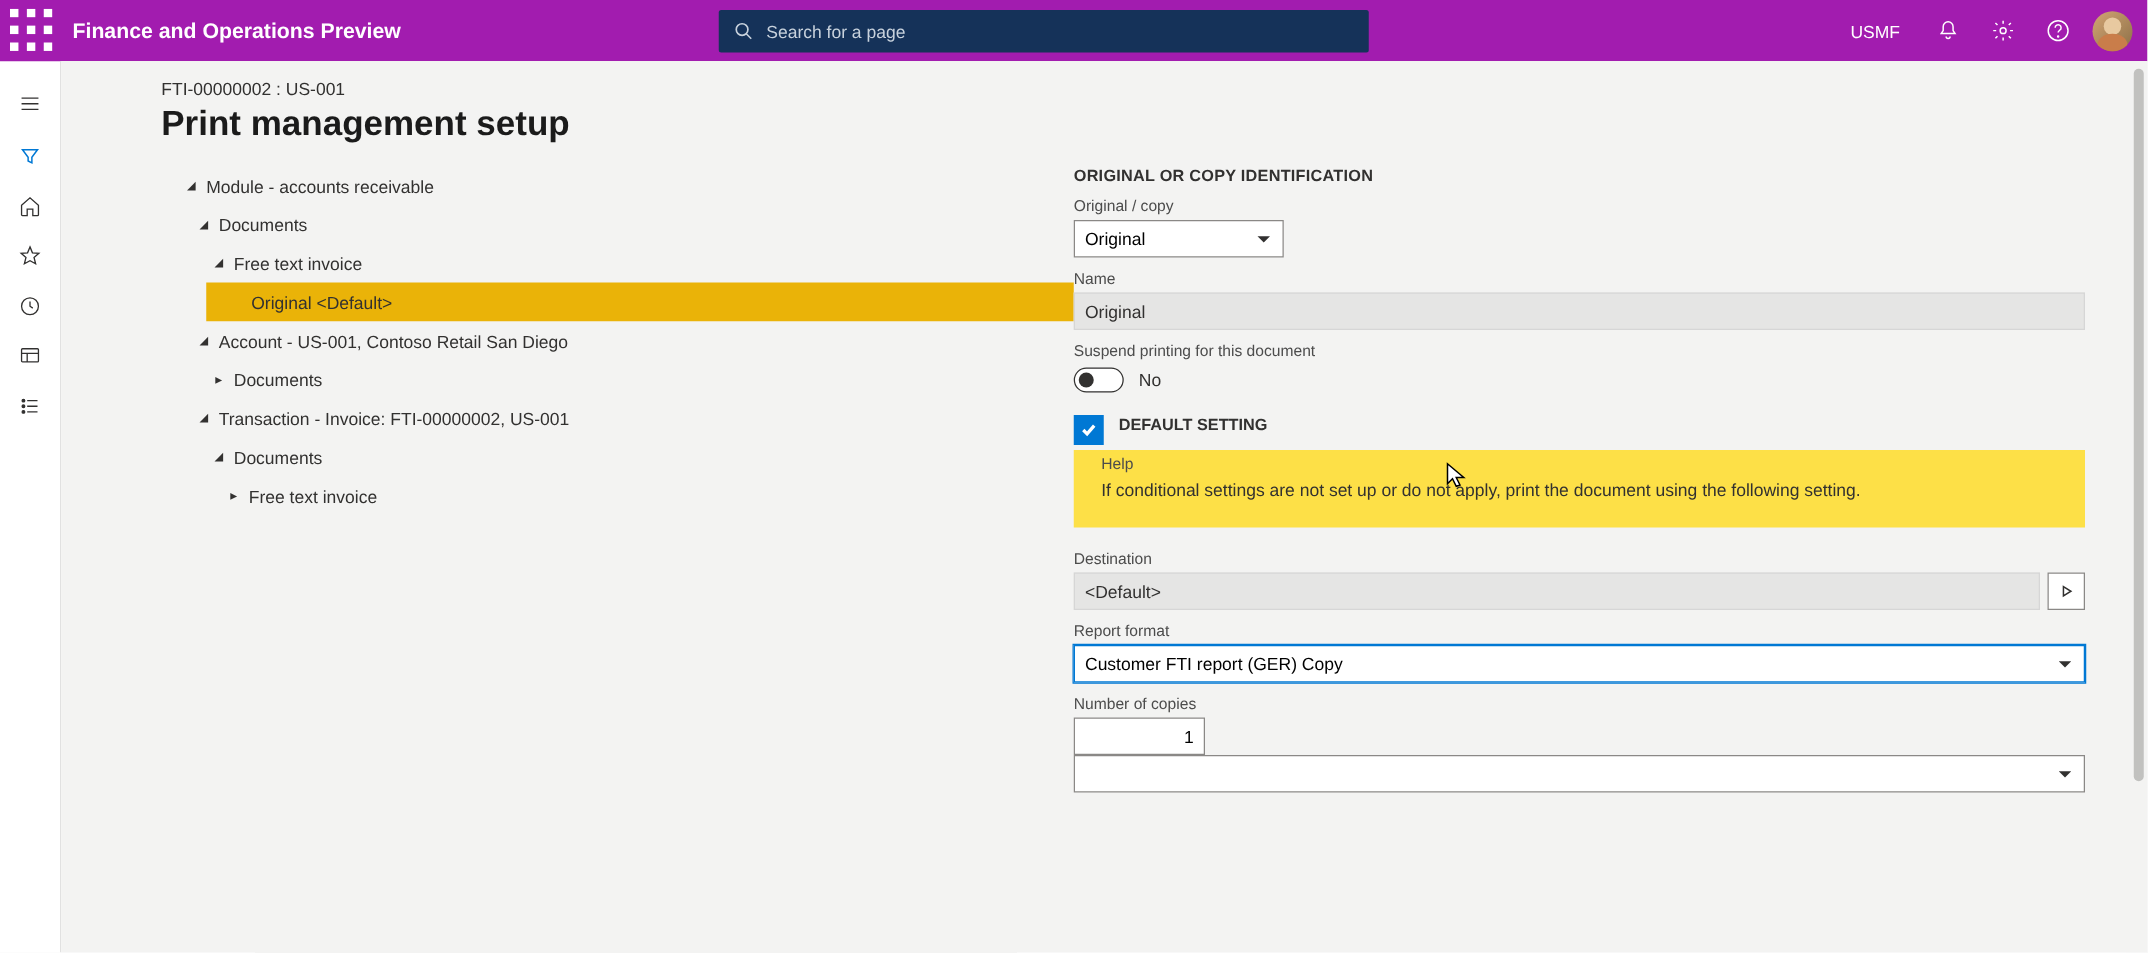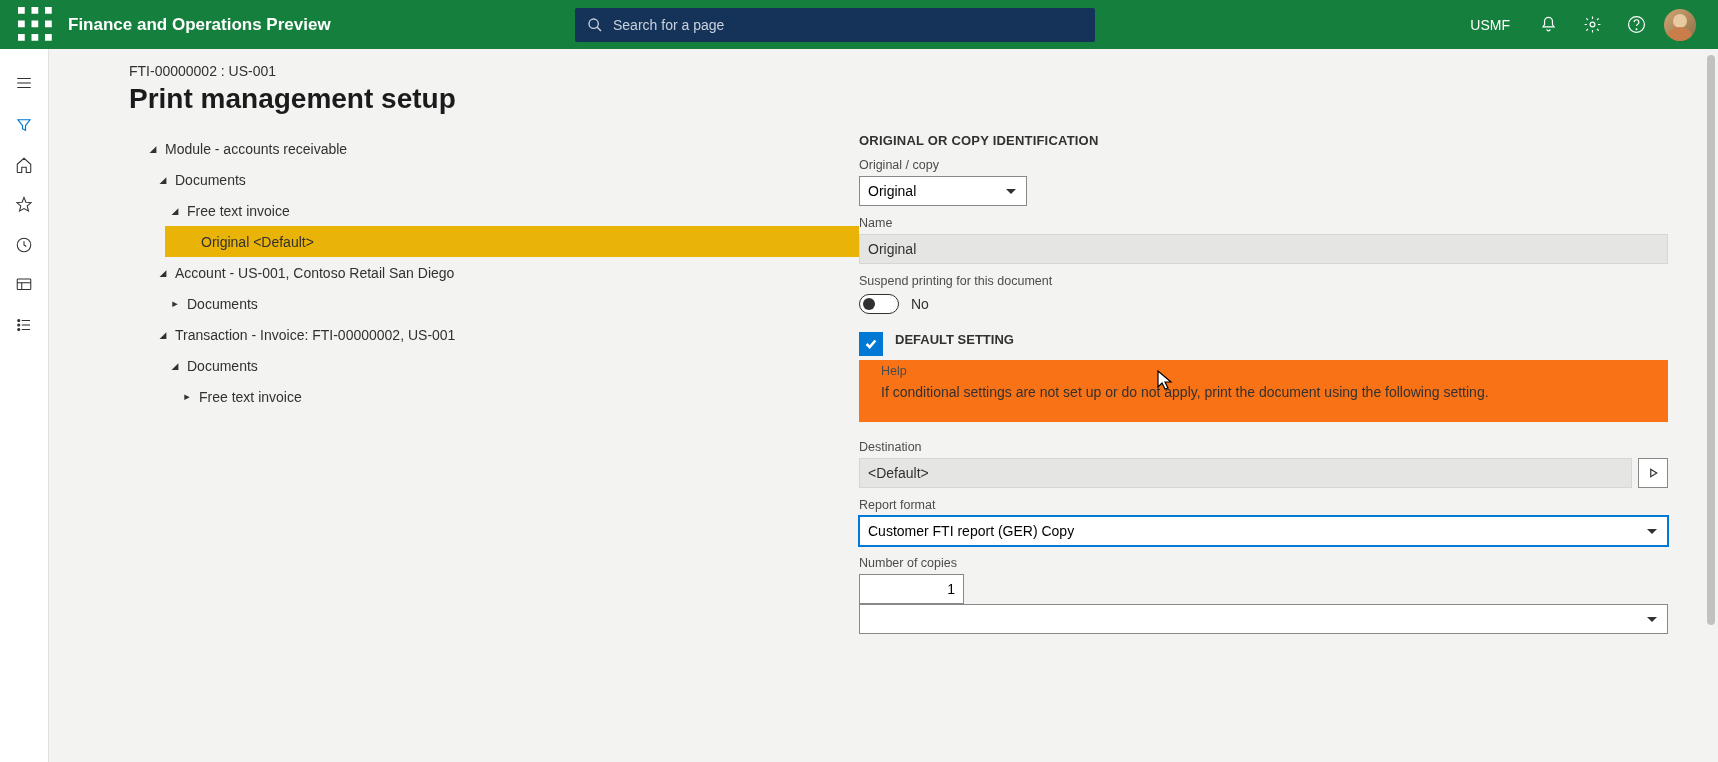--- a/index.html
+++ b/index.html
@@ -1,19 +1,19 @@
 <!DOCTYPE html>
 <html><head>
 <meta charset="utf-8">
 <style>
   * { box-sizing: border-box; margin: 0; padding: 0; font-family: "Segoe UI", -apple-system, BlinkMacSystemFont, sans-serif; }
   html, body { width: 1718px; height: 762px; overflow: hidden; background: #fff; }
   
   
-  .topbar { height: 49px; background: #15803d; display: flex; align-items: center; color: #fff; padding: 0 18px; }
+  .topbar { height: 49px; background: #a21caf; display: flex; align-items: center; color: #fff; padding: 0 8px; }
   .waffle { width: 36px; height: 36px; display:flex;align-items:center;justify-content:center;cursor:pointer;}
   .waffle svg { fill:#fff; }
   .app-title { margin-left: 14px; font-size: 17px; font-weight:600; }
   .search-wrap { margin-left: auto; margin-right: auto; position:absolute; left:575px; }
   .search-box { width: 520px; height: 34px; background: #153259; border-radius: 2px; display:flex; align-items:center; padding:0 12px; color:#c8d2dd; cursor:text;}
   .search-box svg { stroke:#c8d2dd; fill:none; stroke-width:2; width:16px;height:16px;}
   .search-box span { margin-left:10px; font-size:14px; }
   .top-right { margin-left:auto; display:flex; align-items:center; gap:4px;}
   .company-tag { font-size:14px; padding:0 14px; }
   .top-icon { width:40px; height:40px; display:flex;align-items:center;justify-content:center;cursor:pointer;}
@@ -65,21 +65,21 @@
   .toggle-row { display:flex; align-items:center; gap:12px; margin-top:6px; margin-bottom:18px;}
   .toggle { width:40px;height:20px;border:1px solid #323130;border-radius:10px;position:relative;cursor:pointer;background:#fff;}
   .toggle .knob{width:12px;height:12px;border-radius:50%;background:#323130;position:absolute;top:3px;left:3px;}
   .toggle-label{font-size:14px;color:#323130;}
   
   .default-setting-row { display:flex; align-items:flex-start; gap:12px; margin-top:4px; margin-bottom:4px;}
   .checkbox-big { width:24px;height:24px;background:#0078d4;display:flex;align-items:center;justify-content:center;cursor:pointer;}
   .checkbox-big svg { stroke:#fff; stroke-width:3; fill:none; width:14px;height:14px;}
   .default-setting-label { font-size:13px; font-weight:700; color:#323130;}
   
-  .help-block { background:#f97316; padding:4px 0 20px 22px; margin-top:2px;}
+  .help-block { background:#fde047; padding:4px 0 20px 22px; margin-top:2px;}
   .help-label { font-size:12.5px; color:#4c4c4c; margin-bottom:4px; display:block;}
   .help-text { font-size:14px; color:#323130; line-height:1.45; padding-right:40px;}
   
   .dest-row { display:flex; gap:6px; align-items:flex-end;}
   .dest-input { flex:1;}
   .dest-btn { width:30px;height:30px;border:1px solid #8a8886;background:#fff;display:flex;align-items:center;justify-content:center;cursor:pointer;}
   .dest-btn svg{width:12px;height:12px;fill:none;stroke:#323130;stroke-width:1.6;}
   
   .report-format-box{ border:1px solid #0078d4 !important; outline:1px solid #0078d4;}
   

